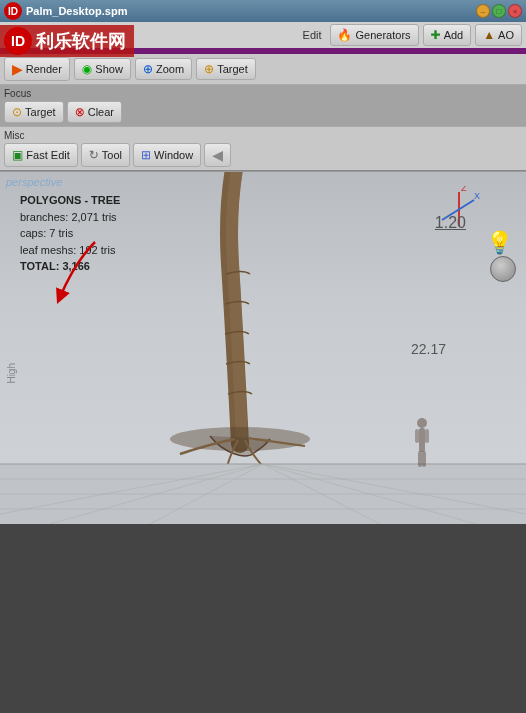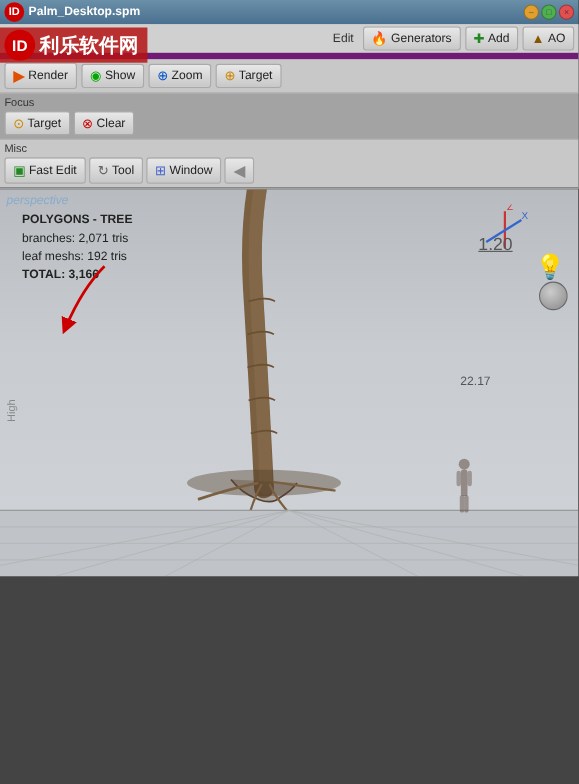--- a/index.html
+++ b/index.html
@@ -239,21 +239,21 @@
       text-orientation: mixed;
       transform: rotate(180deg);
     }
 
     
     .distance-label {
       position: absolute;
       right: 80px;
       top: 48%;
       color: #555;
-      font-size: 11px;
+      font-size: 14px;
       margin-left: 16px;
     }
 
     
     .palm-tree {
       position: absolute;
       bottom: 60px;
       left: 80px;
       width: 340px;
       height: 500px;
@@ -382,20 +382,24 @@
 
       <span class="perspective-label">perspective</span>
 
       <div class="poly-info">
         <div class="poly-title">POLYGONS - TREE</div>
         <div>
           <span>branches:</span>
           <span>2,071 tris</span>
         </div>
         <div>
+          <span>caps:</span>
+          <span>7 tris</span>
+        </div>
+        <div>
           <span>leaf meshs:</span>
           <span>192 tris</span>
         </div>
         <div>
           <b><span>TOTAL:</span>
           <span>3,166</span></b>
         </div>
       </div>
 
       <div class="distance-label">22.17</div>

